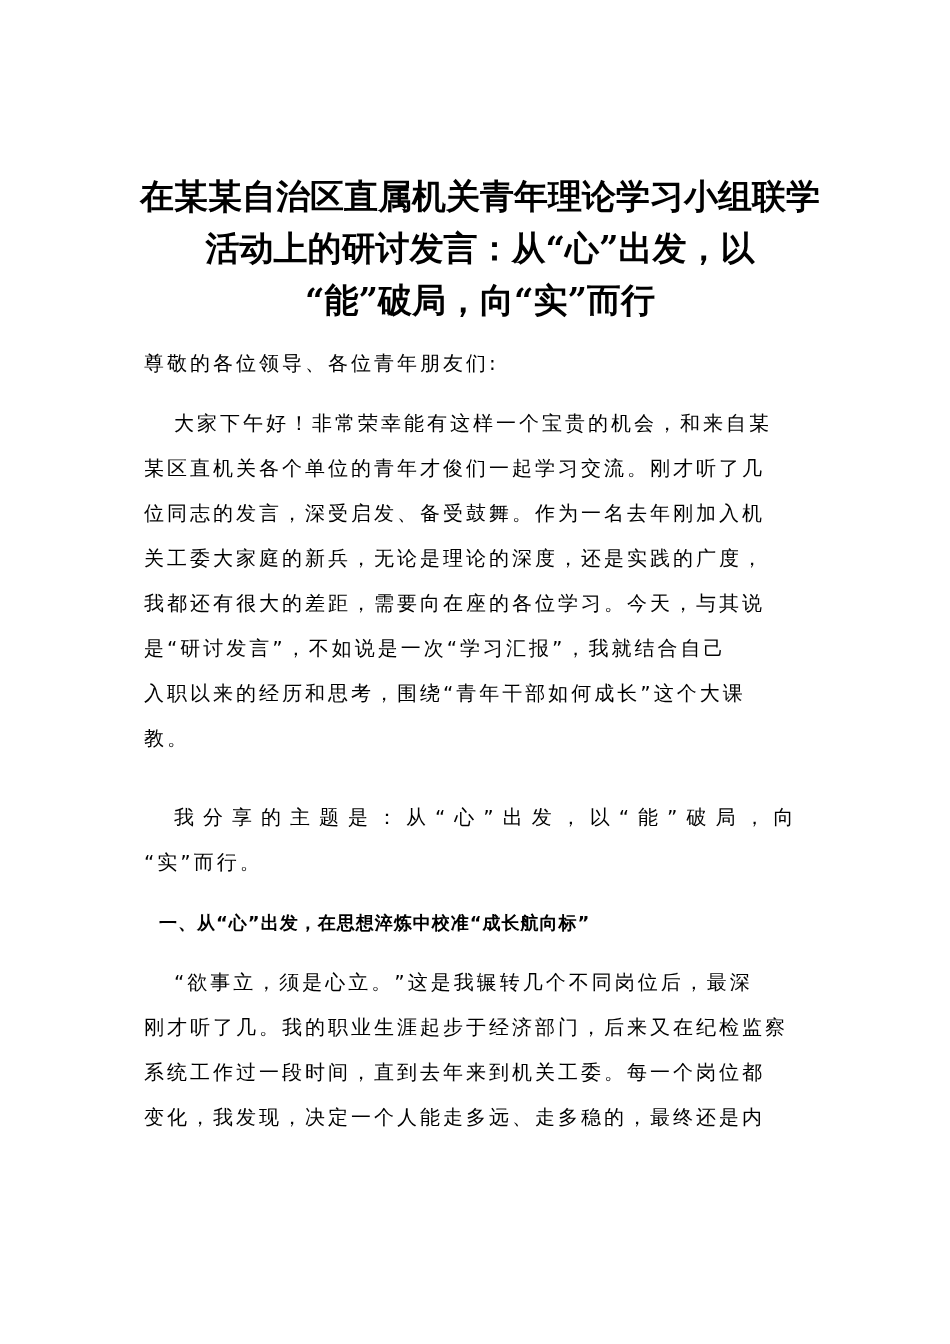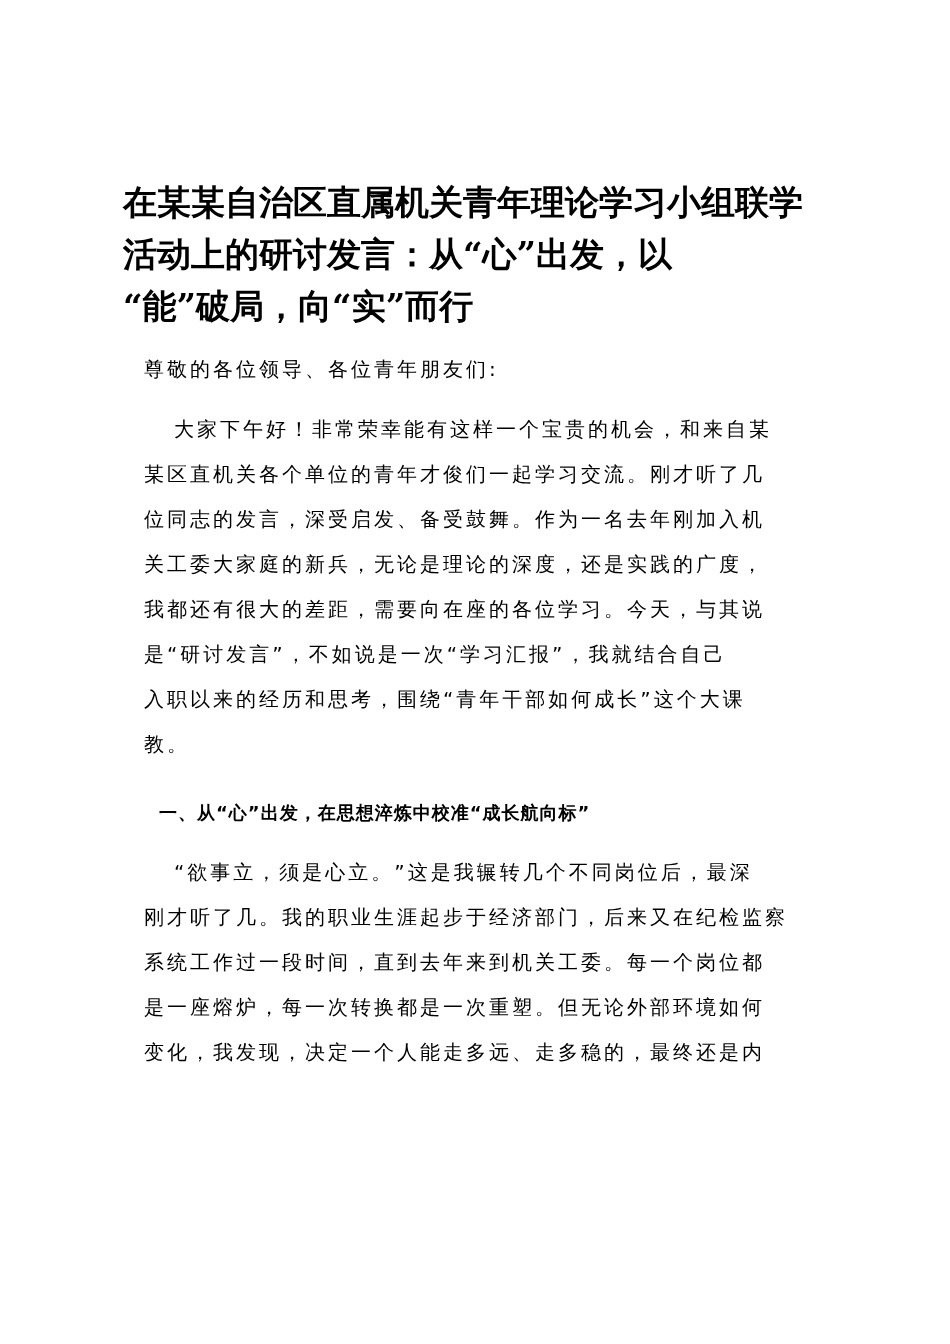--- a/index.html
+++ b/index.html
@@ -18,22 +18,22 @@
       position: absolute;
       left: 129px;
       top: 168px;
       width: 702px;
     }
     .title {
       font-family: "DejaVu Serif", "Liberation Serif", serif;
       font-weight: bold;
       font-size: 34px;
       line-height: 52px;
-      text-align: left;
-      margin: 8px -6px 2px -6px;
+      text-align: center;
+      margin: 2px -6px 2px -6px;
       letter-spacing: 0px;
     }
     .title-line {
       display: block;
       white-space: nowrap;
     }
     .para {
       font-family: "DejaVu Sans", "Liberation Sans", sans-serif;
       font-size: 20px;
       line-height: 45px;
@@ -83,24 +83,27 @@
     <span class="line">位同志的发言，深受启发、备受鼓舞。作为一名去年刚加入机</span>
     <span class="line">关工委大家庭的新兵，无论是理论的深度，还是实践的广度，</span>
     <span class="line">我都还有很大的差距，需要向在座的各位学习。今天，与其说</span>
     <span class="line">是“研讨发言”，不如说是一次“学习汇报”，我就结合自己</span>
     <span class="line">入职以来的经历和思考，围绕“青年干部如何成长”这个大课</span>
     <span class="line">教。</span>
   </div>
 
   <div class="gap-small"></div>
 
+  <div class="para">
+    <span class="line indent" style="letter-spacing:9px;">我分享的主题是：从“心”出发，以“能”破局，向</span>
+    <span class="line">“实”而行。</span>
+  </div>
 
   <div class="heading">一、从“心”出发，在思想淬炼中校准“成长航向标”</div>
 
   <div class="para">
     <span class="line indent">“欲事立，须是心立。”这是我辗转几个不同岗位后，最深</span>
     <span class="line">刚才听了几。我的职业生涯起步于经济部门，后来又在纪检监察</span>
     <span class="line">系统工作过一段时间，直到去年来到机关工委。每一个岗位都</span>
-    <span class="line">是一座熔炉，每一次转换都是一次重塑。但无论外部环境如何</span>
     <span class="line">变化，我发现，决定一个人能走多远、走多稳的，最终还是内</span>
   </div>
 
 </div>
 
 </body></html>

